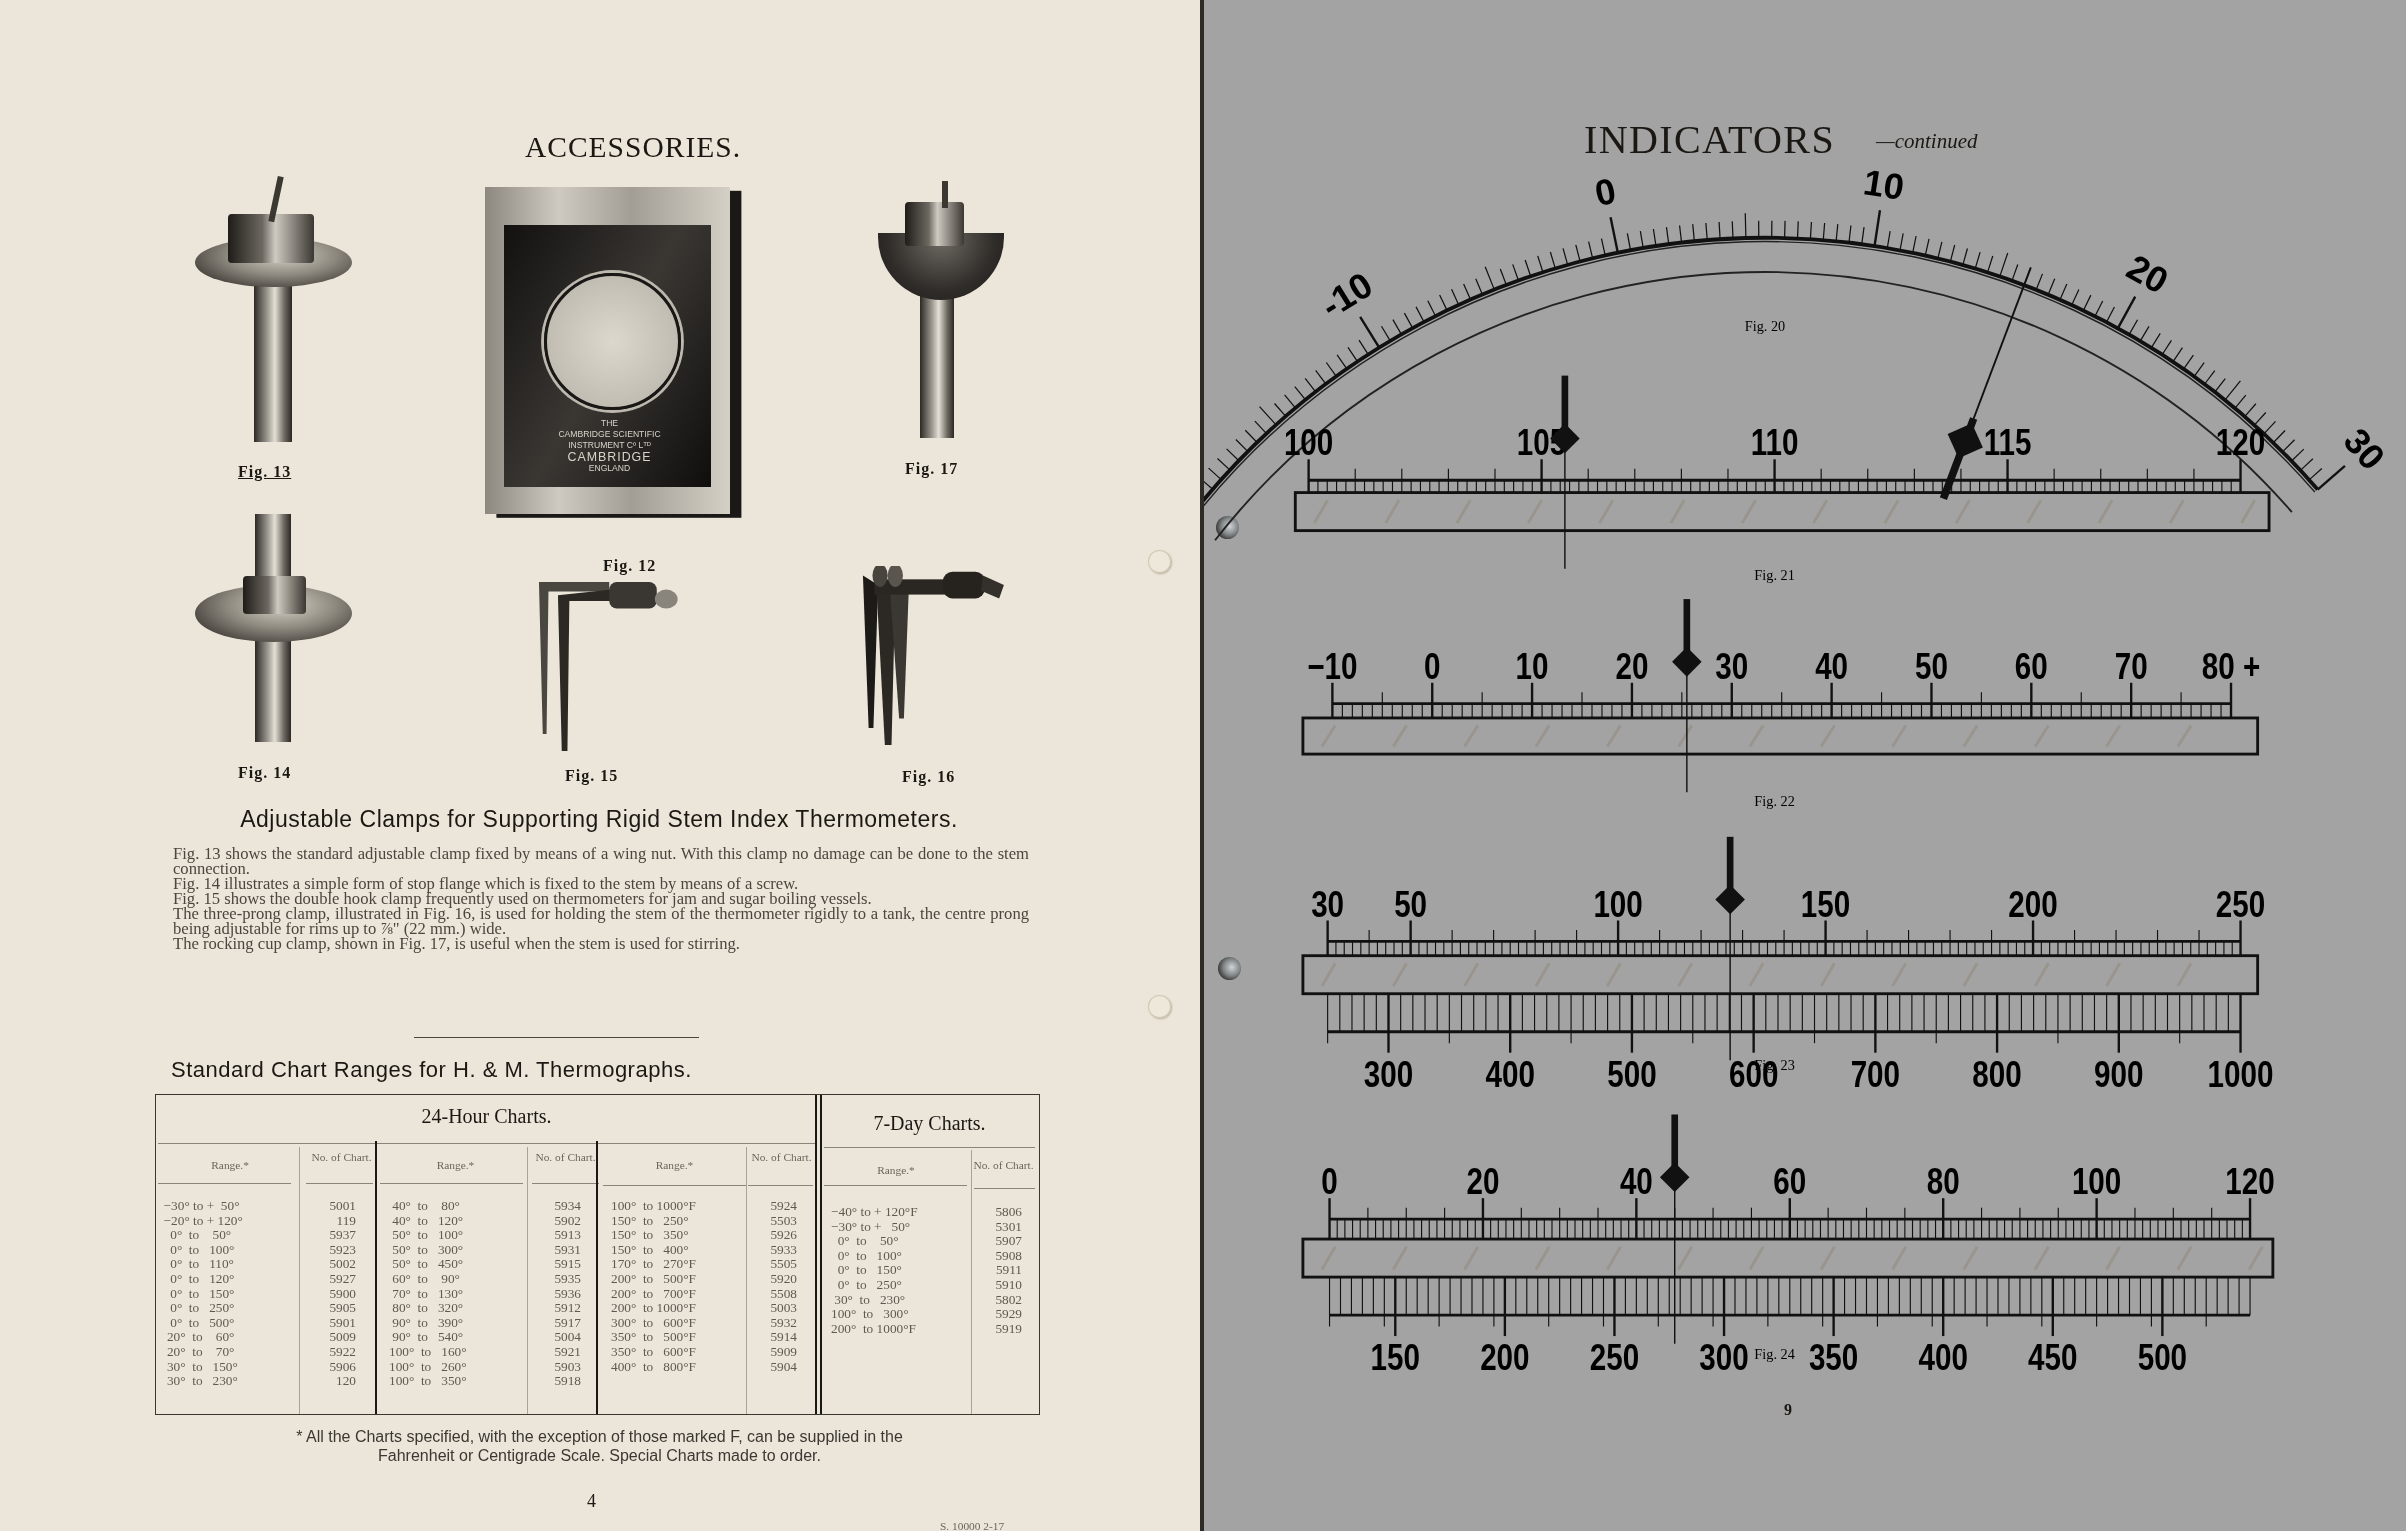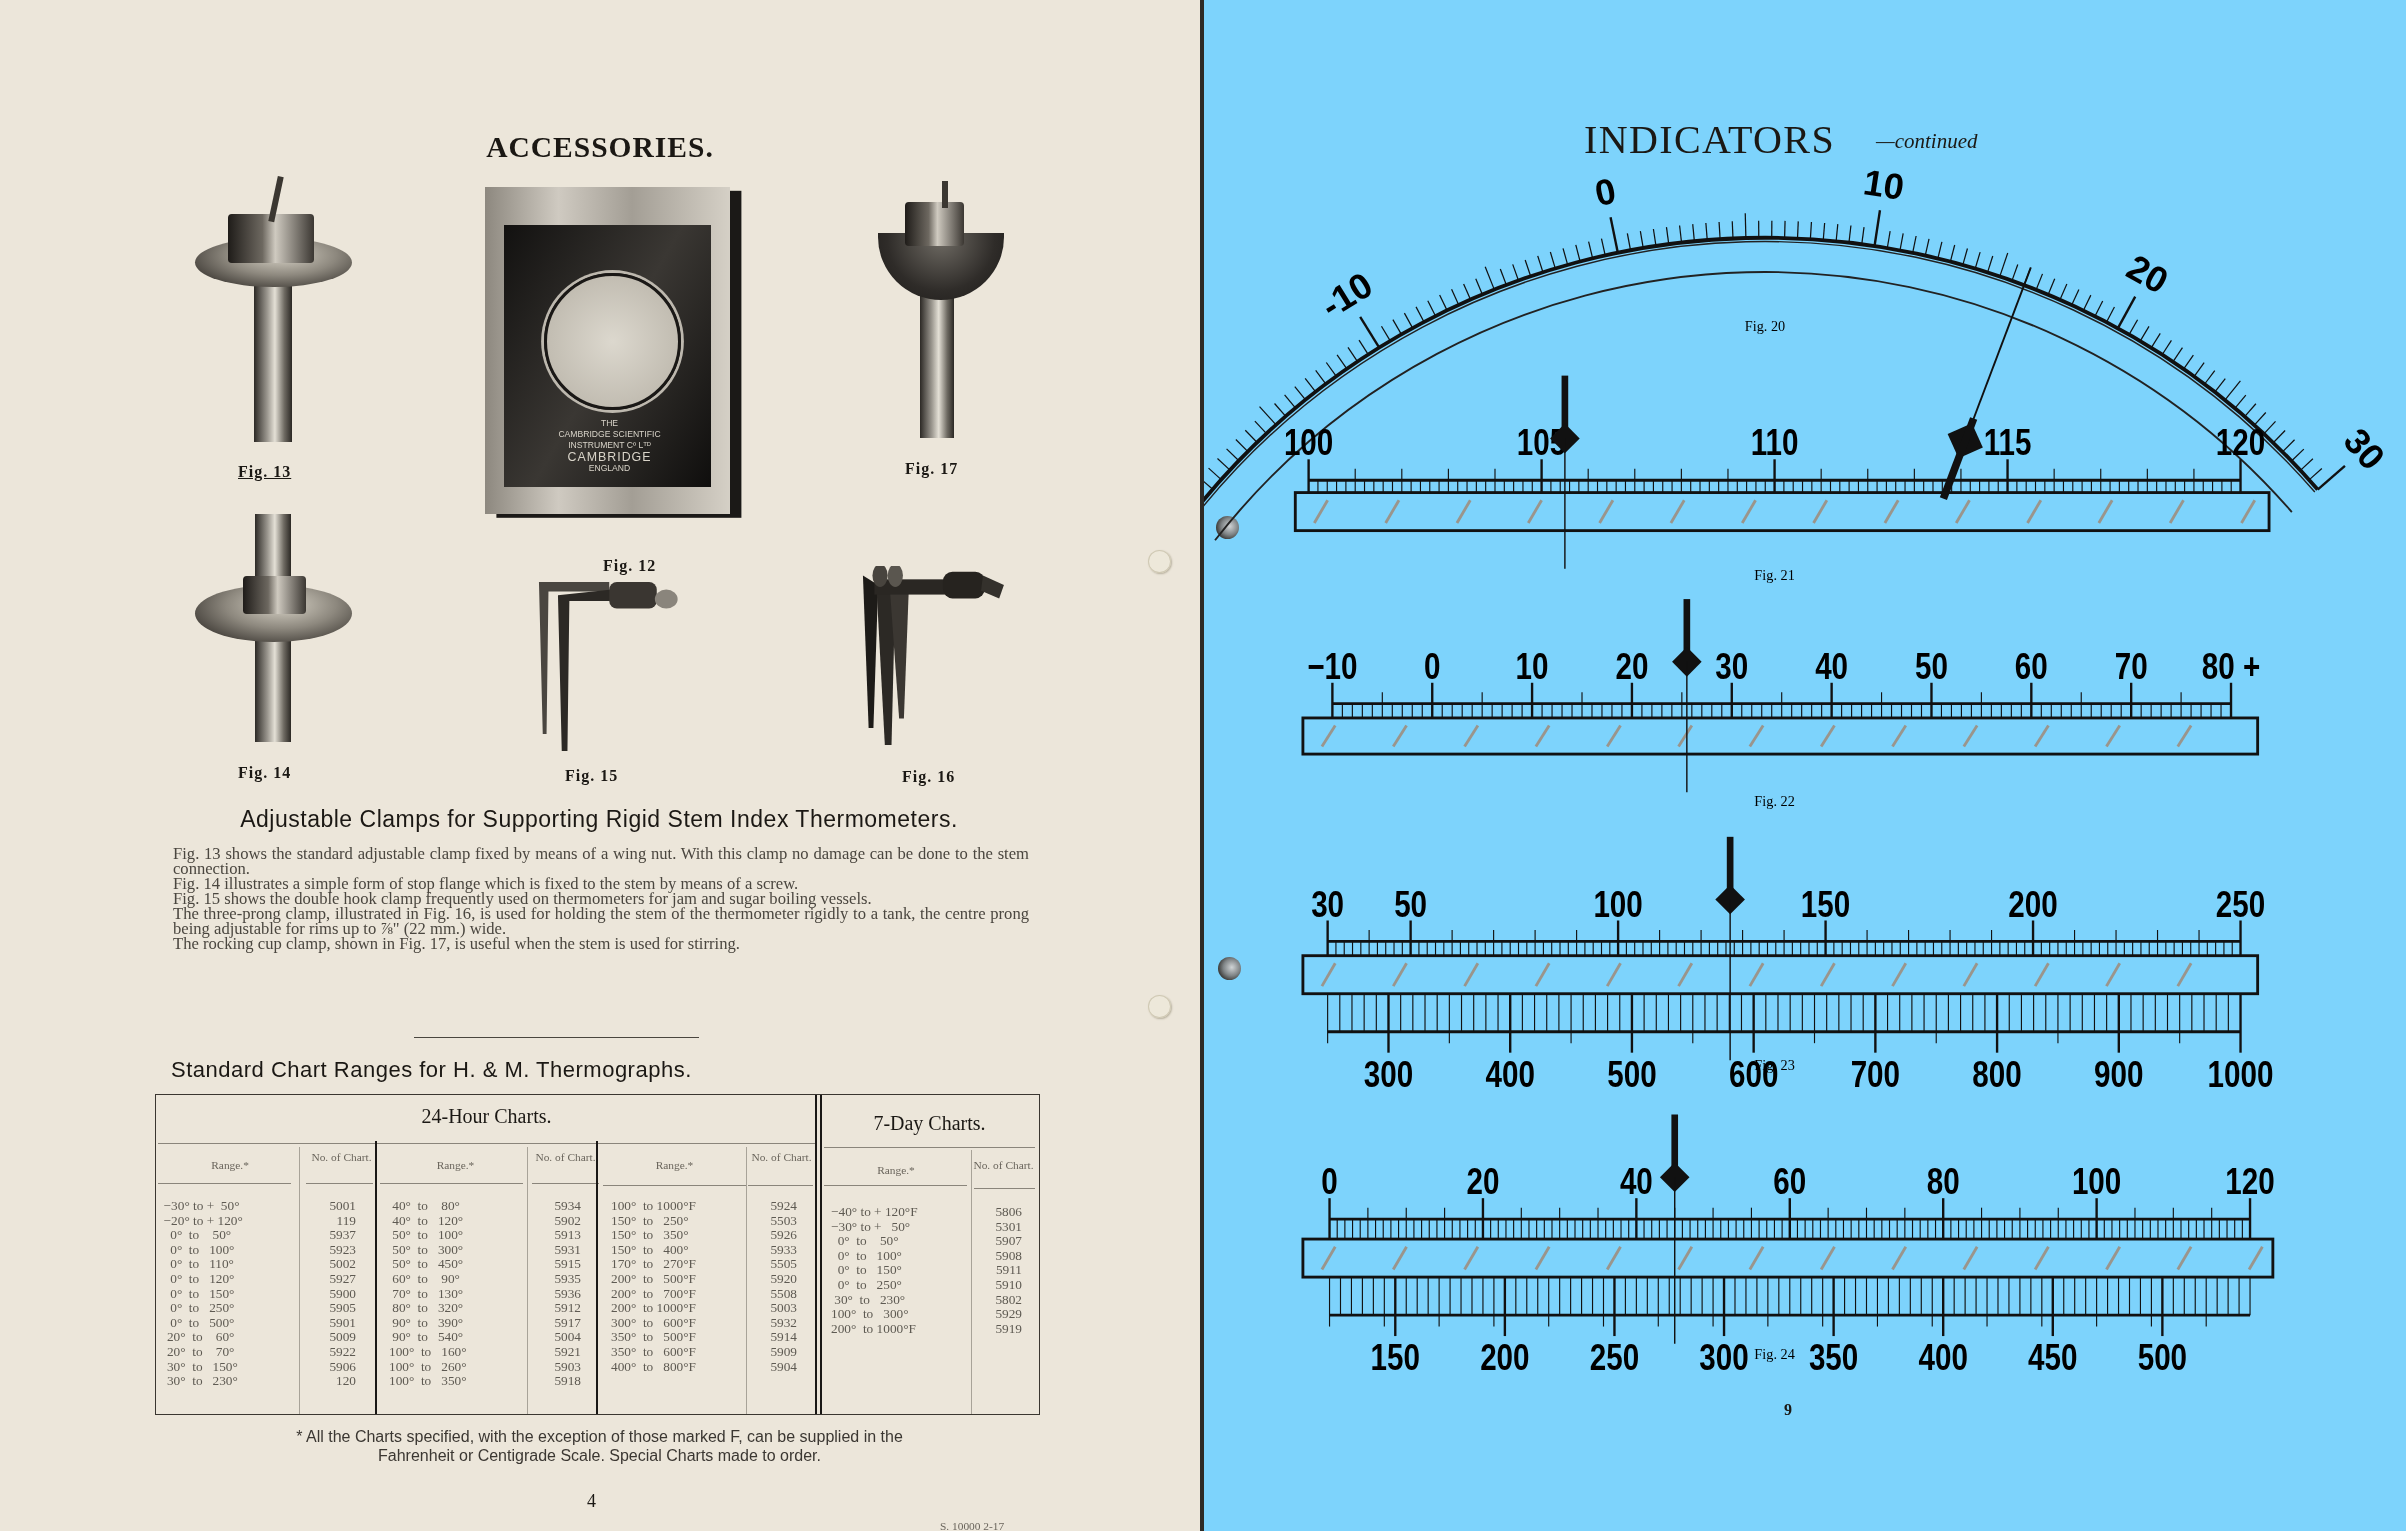--- a/index.html
+++ b/index.html
@@ -1,24 +1,24 @@
 <!DOCTYPE html>
 <html style="font-size:15px"><head>
 <meta charset="utf-8">
 <style>
   html, body { margin:0; padding:0; }
   body { width:2406px; height:1531px; background:#2a2622; position:relative; overflow:hidden;
          font-family:"Liberation Serif", "DejaVu Serif", serif; color:#1b1814; }
   .page { position:absolute; top:0; height:1531px; }
   #left-page { left:0; width:1200px; background:#ece6da; }
-  #right-page { left:1204px; width:1202px; background:#7dd3fc; }
+  #right-page { left:1204px; width:1202px; background:#a3a3a3; }
   .spine { position:absolute; left:1200px; top:0; width:3.8px; height:1531px; background:#2e2a25; }
 
   .heading { position:absolute; left:0; width:100%; text-align:center; }
-  #acc-title { top:131px; font-size:29.5px; letter-spacing:1px; font-weight:bold; }
+  #acc-title { top:131px; font-size:29.5px; letter-spacing:1px; font-weight:normal;margin-left:33px; }
   .figcap { position:absolute; font-size:16px; font-weight:bold; letter-spacing:1px; white-space:nowrap; }
 
   .photo { position:absolute; }
   .stem { position:absolute; background:linear-gradient(90deg,#2c2925 0%,#9c9890 35%,#e4e0d6 55%,#6e6a62 80%,#2b2824 100%); }
   .disc { position:absolute; border-radius:50%; background:radial-gradient(ellipse at 55% 35%, #d7d2c6 0%, #8d887e 45%, #3a3631 85%); }
   .cap { position:absolute; background:linear-gradient(90deg,#1f1c19,#6d6860 40%,#cfcac0 55%,#3b3732); border-radius:3.8px; }
 
   #fig12-case { position:absolute; left:485px; top:187px; width:245px; height:327px; background:linear-gradient(90deg,#8d887f,#cfcac1 30%,#a39e95 60%,#d5d0c6); box-shadow:11.4px 3.8px 0 #1b1917; }
   #fig12-window { position:absolute; left:19px; top:38px; width:207px; height:262px; background:linear-gradient(120deg,#121110,#3a3733 50%,#0f0e0d); }
   #fig12-dial { position:absolute; left:40px; top:48px; width:131px; height:131px; border-radius:50%; background:radial-gradient(circle,#dcd8ce 0%,#c2bdb2 70%,#8a857c 100%); border:3.8px solid #1a1816; box-shadow:0 0 0 2.9px #bdb8ae; }

